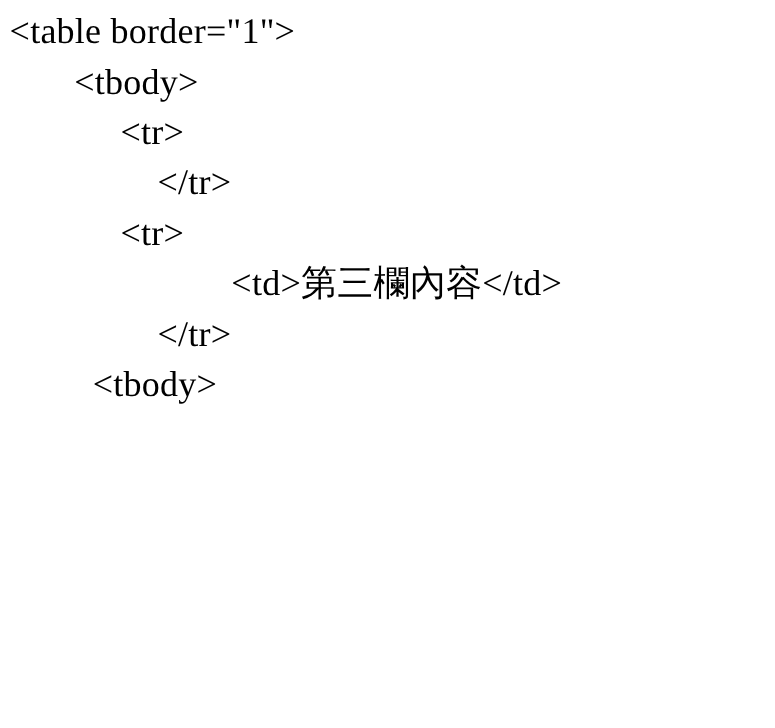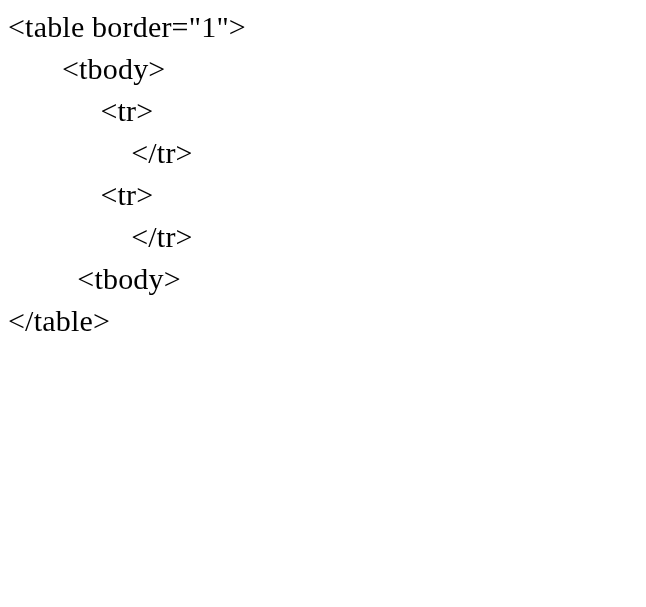--- a/index.html
+++ b/index.html
@@ -30,16 +30,16 @@
 </style>
 </head>
 <body>
 
 <div class="code-snippet">
   <div class="code-line">&lt;table border="1"&gt;</div>
   <div class="code-line">       &lt;tbody&gt;</div>
   <div class="code-line">            &lt;tr&gt;</div>
   <div class="code-line">                &lt;/tr&gt;</div>
   <div class="code-line">            &lt;tr&gt;</div>
+  <div class="code-line">                        &lt;td&gt;第三欄內容&lt;/td&gt;</div>
   <div class="code-line">                &lt;/tr&gt;</div>
   <div class="code-line">         &lt;tbody&gt;</div>
-  <div class="code-line">&lt;/table&gt;</div>
 </div>
 
 </body></html>

